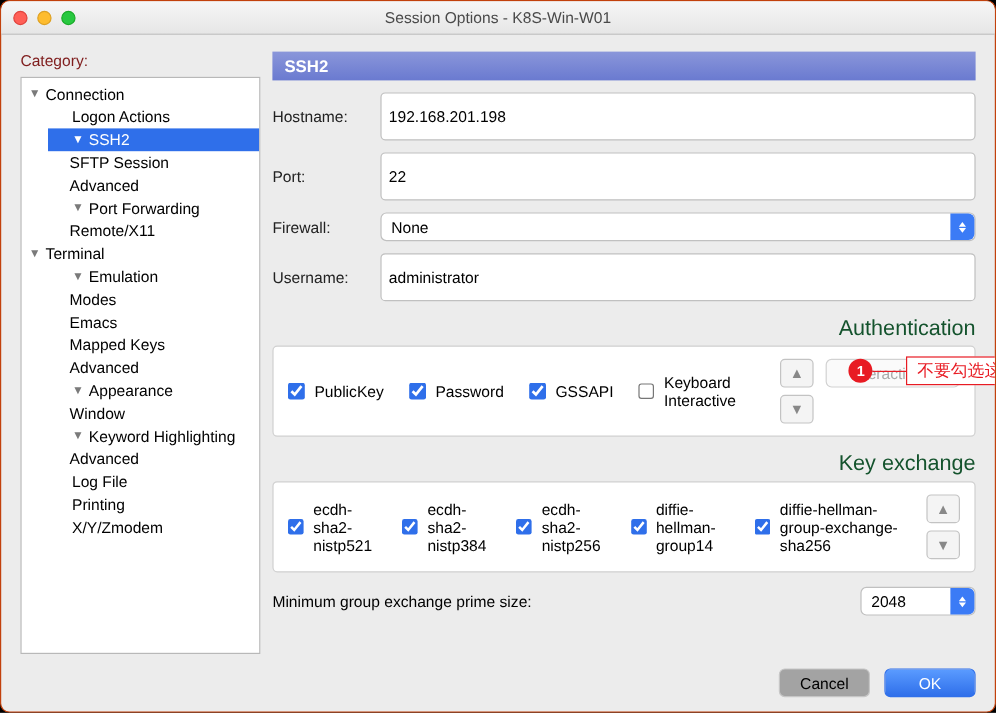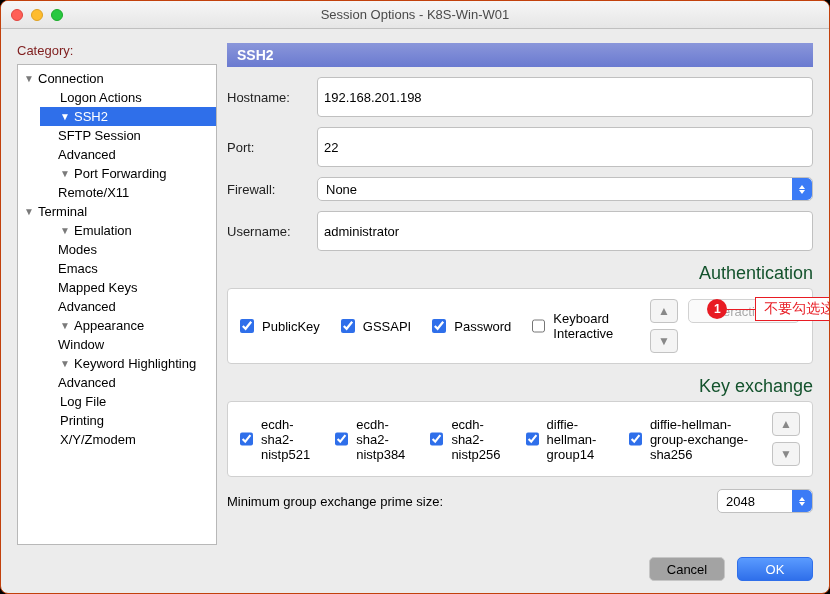--- a/index.html
+++ b/index.html
@@ -159,25 +159,25 @@
 
         <div class="group-label">Authentication</div>
         <div class="group-box">
           <div class="chk-list">
             <div class="chk-row">
               <input type="checkbox" checked="" style="">
               <span>PublicKey</span>
             </div>
             <div class="chk-row">
               <input type="checkbox" checked="" style="">
+              <span>Password</span>
+            </div>
+            <div class="chk-row">
+              <input type="checkbox" checked="" style="">
               <span>GSSAPI</span>
-            </div>
-            <div class="chk-row">
-              <input type="checkbox" checked="" style="">
-              <span>Password</span>
             </div>
             <div class="chk-row">
               <input type="checkbox" style="">
               <span>Keyboard Interactive</span>
               <span class="annotation">
                 <span class="ann-circle">1</span>
                 <span class="ann-line"></span>
                 <span class="ann-box">不要勾选这项</span>
               </span>
             </div>

